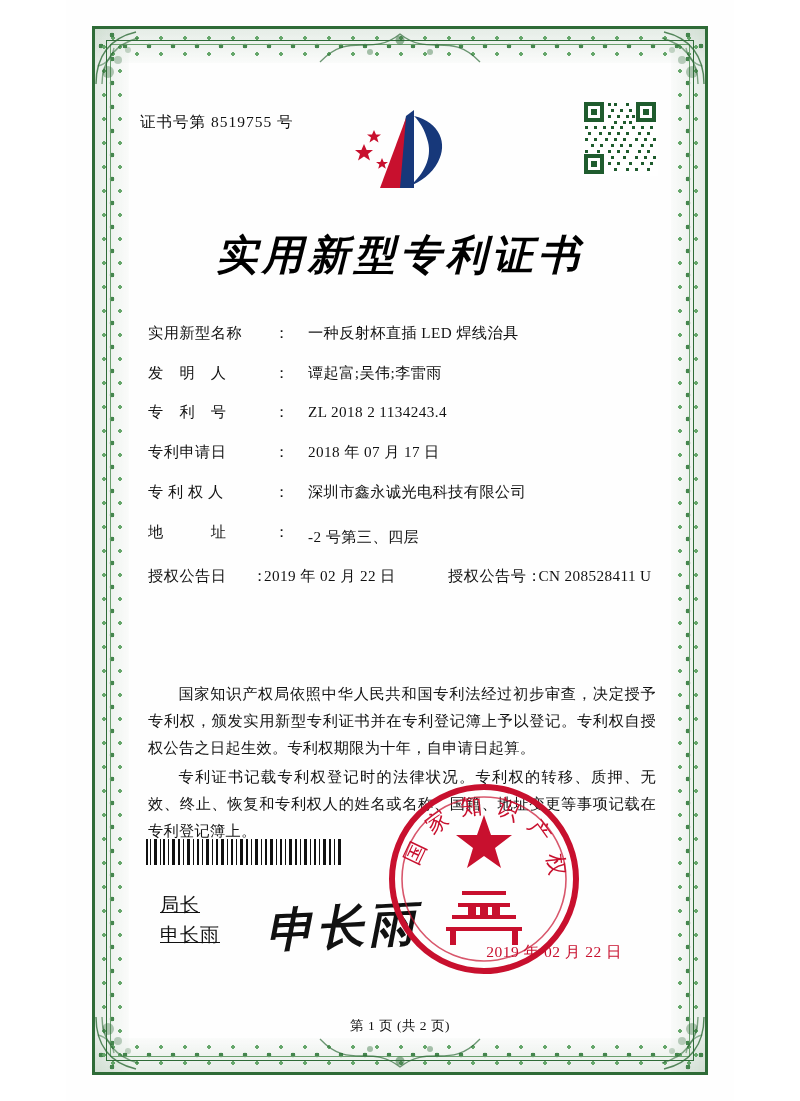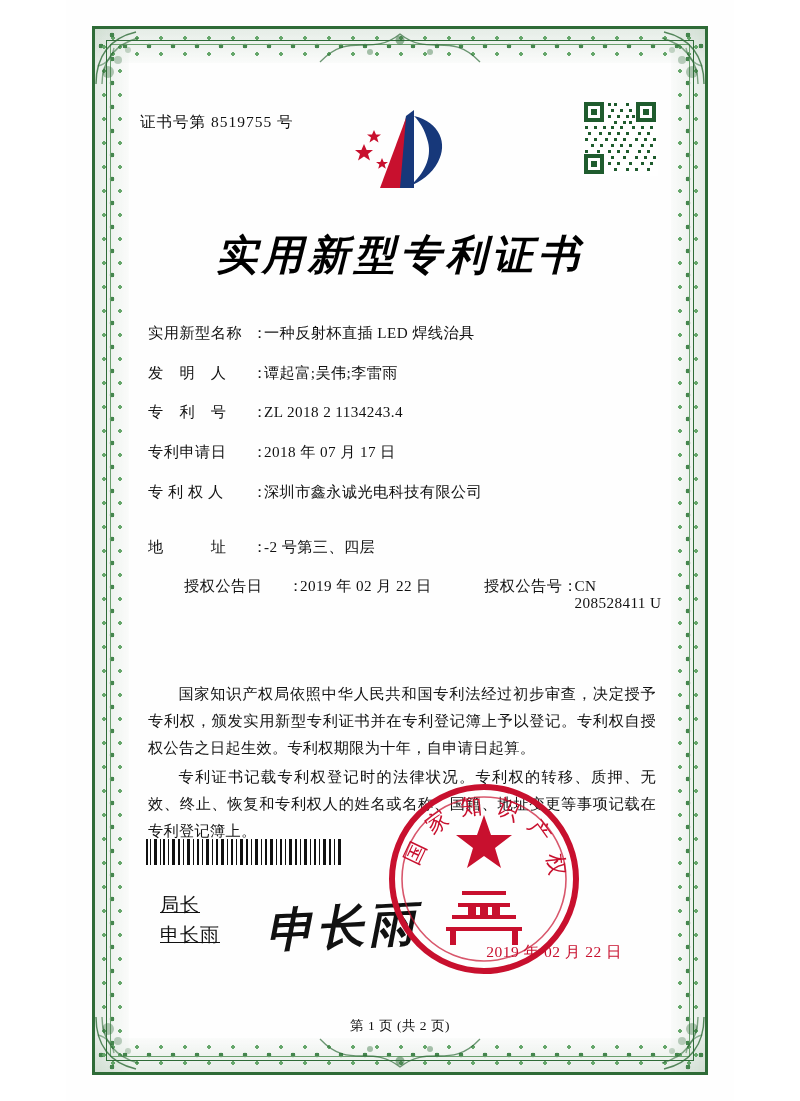--- a/index.html
+++ b/index.html
@@ -172,48 +172,49 @@
     position: absolute;
     left: 22px;
     right: 10px;
     top: 265px;
     font-size: 15.2px;
     line-height: 1.1;
     color: #111;
   }
   .field-row {
     display: flex;
-    align-items: flex-end;
+    align-items: flex-start;
     margin-bottom: 23px;
+    gap: 22px;
   }
   .field-label {
     width: 104px;
     flex: 0 0 104px;
     white-space: nowrap;
     letter-spacing: 0.5px;
   }
   .field-colon {
     width: 12px;
     flex: 0 0 12px;
   }
   .field-value {
     flex: 1 1 auto;
     letter-spacing: 0.4px;
   }
   .field-value .indent2 {
     display: block;
-    margin-top: 15px;
+    margin-top: 5px;
   }
 
   .two-col {
     display: flex;
     align-items: flex-start;
     margin-bottom: 20px;
   }
-  .two-col .col-a { display: flex; width: 300px; flex: 0 0 300px; margin-left: 36px; }
+  .two-col .col-a { display: flex; width: 300px; flex: 0 0 300px; }
   .two-col .col-b { display: flex; flex: 1 1 auto; justify-content: center; }
   .two-col .lbl { white-space: nowrap; letter-spacing: .5px; }
 
   .paragraphs {
     position: absolute;
     left: 22px;
     right: 18px;
     top: 620px;
     font-size: 15.2px;
     line-height: 1.78;

